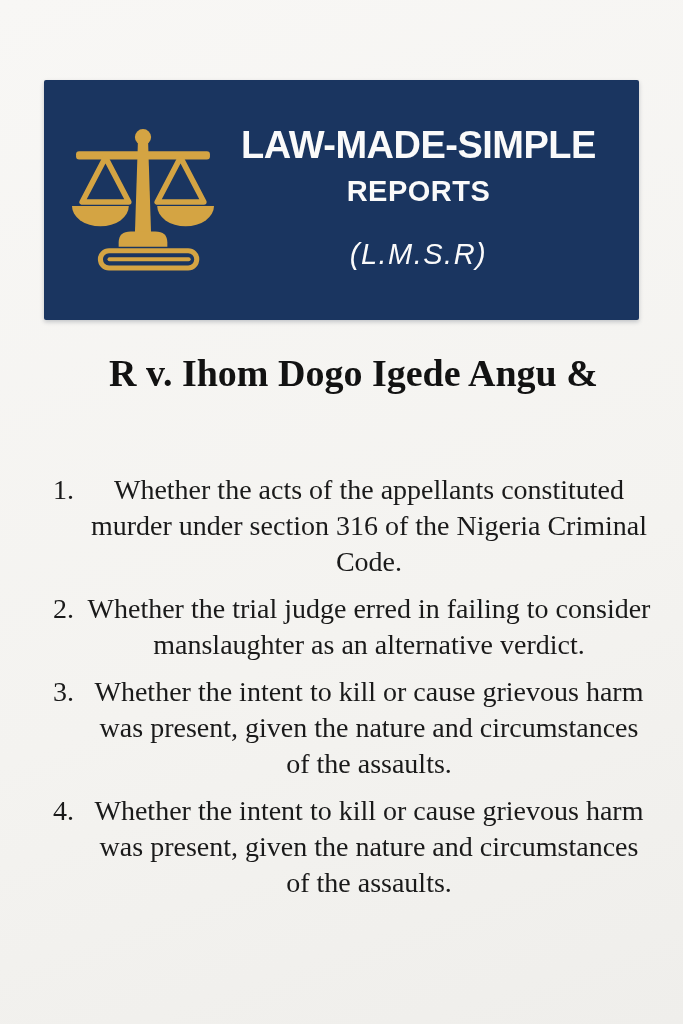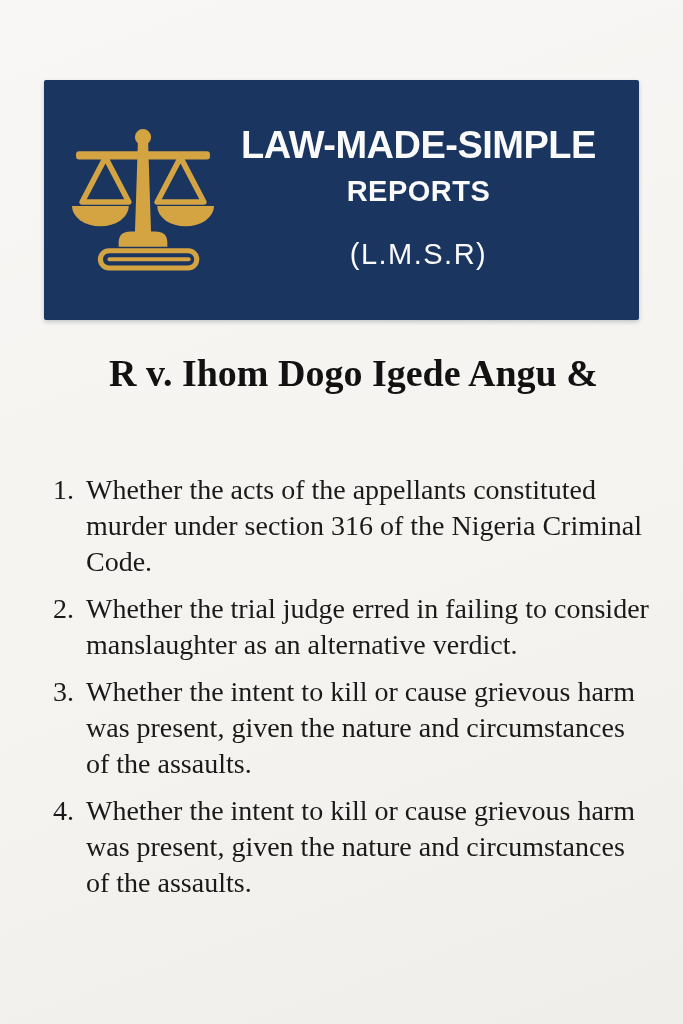--- a/index.html
+++ b/index.html
@@ -51,20 +51,21 @@
     font-weight: 700;
     letter-spacing: 0.5px;
     line-height: 48px;
   }
   .brand-line3 {
     font-size: 29px;
     font-weight: 400;
     letter-spacing: 1.5px;
     line-height: 38px;
     margin-top: 20px;
+    font-style: italic;
   }
 
   
   .case-title {
     position: absolute;
     left: 12px; top: 348px;
     width: 683px;
     text-align: center;
     font-weight: 700;
     font-size: 38px;
@@ -85,20 +86,21 @@
     margin-bottom: 11px;
     color: #1A1A1A;
   }
   .issue .num {
     flex: none;
     width: 33px;
   }
   .issue .txt {
     flex: none;
     width: 566px;
+    text-align: center;
   }
 </style>
 </head>
 <body>
 
 <div class="page">
 
   <div class="banner">
     <div class="icon-wrap">
       <svg width="142" height="142" viewBox="0 0 140 140" xmlns="http://www.w3.org/2000/svg">

